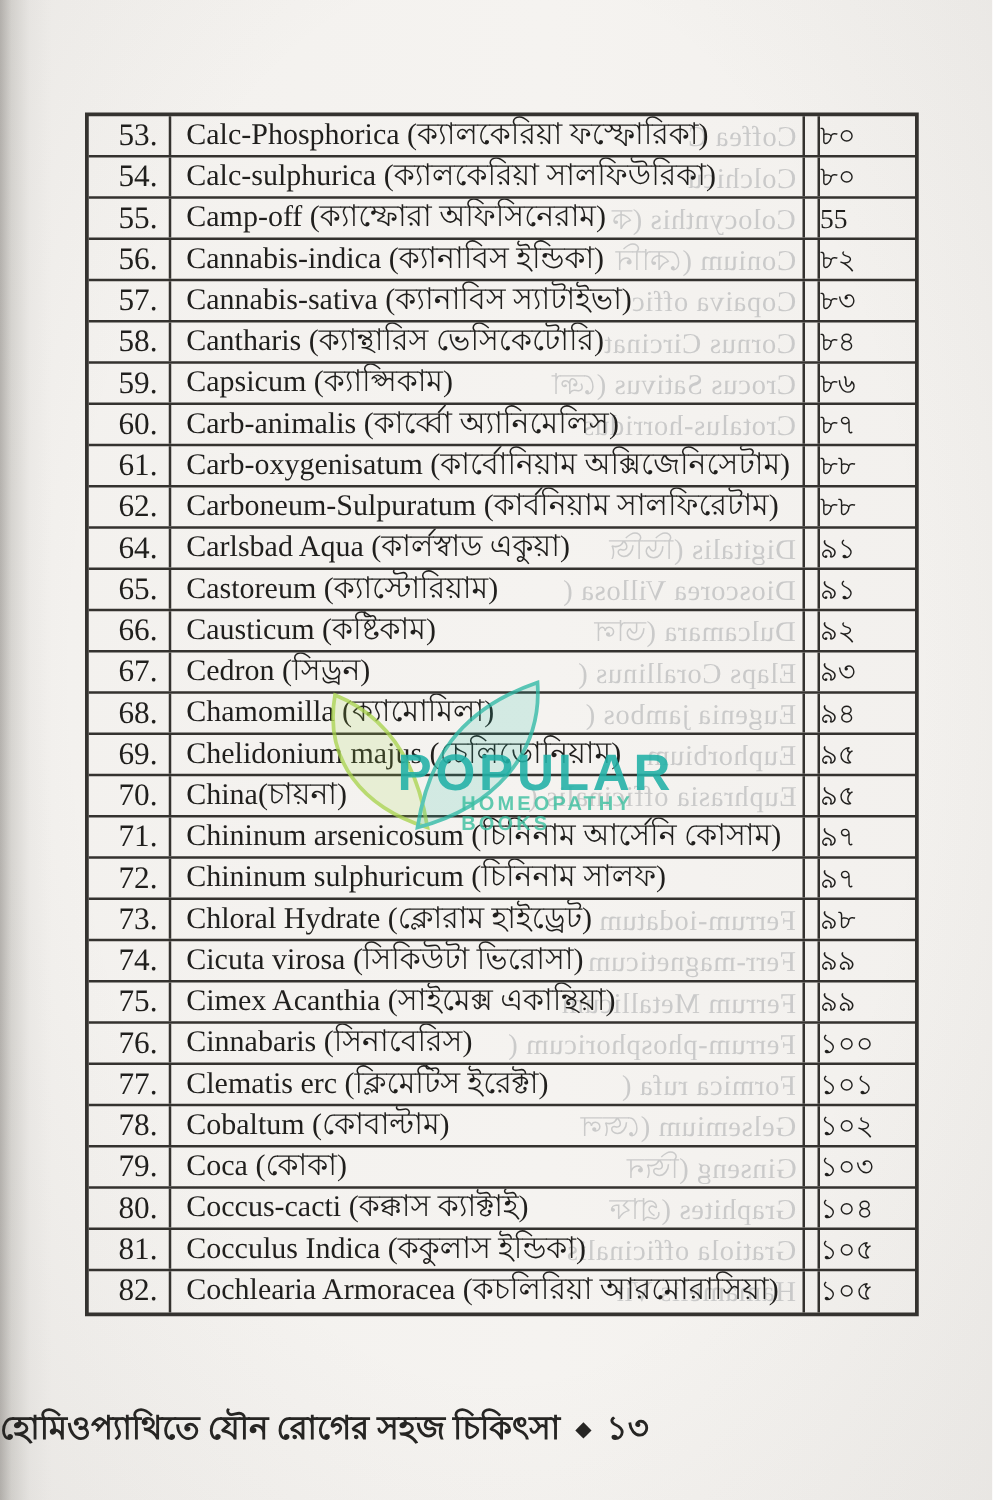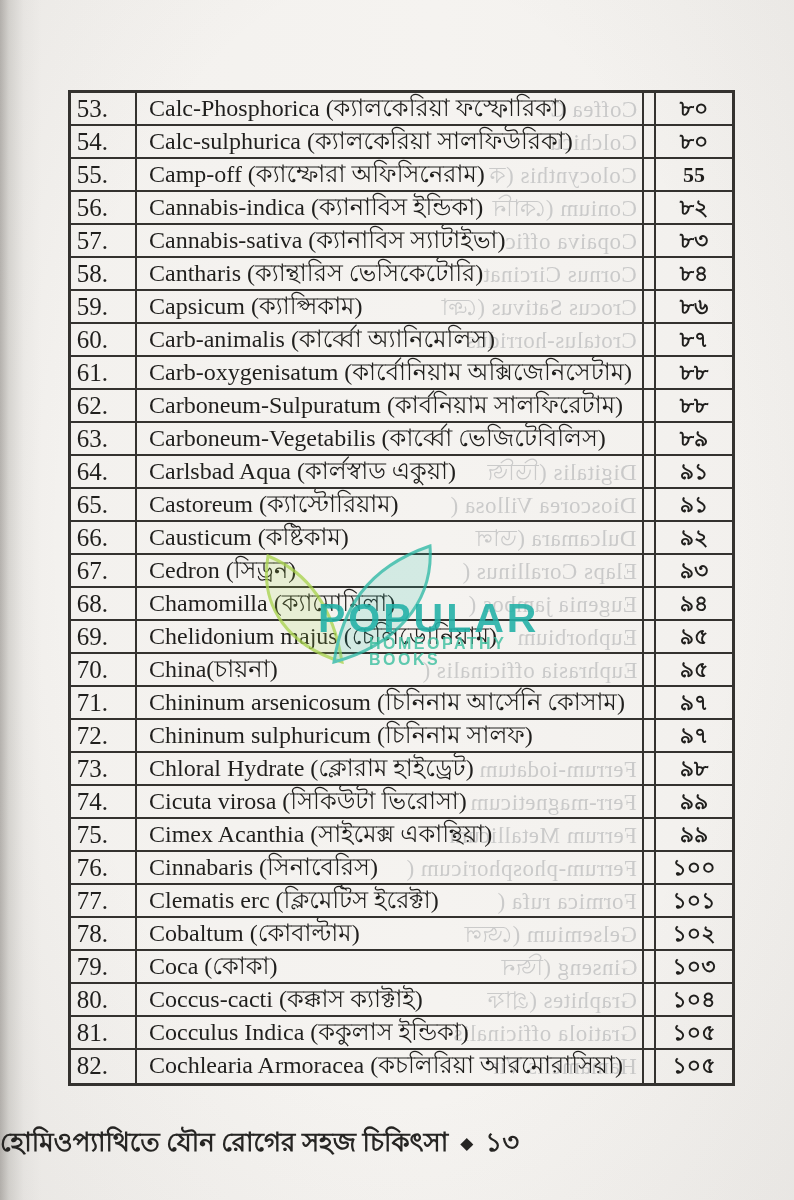--- a/index.html
+++ b/index.html
@@ -12,25 +12,25 @@
   .vignette{position:absolute;inset:0;pointer-events:none;
     background:radial-gradient(ellipse at 50% 45%, rgba(255,255,255,0) 60%, rgba(120,115,110,0.08) 100%);}
   
   .toc{
     position:absolute;left:68px;top:90px;width:667px;
     border:3px solid #34322f;background:transparent;box-sizing:border-box;
   }
   .row{display:grid;grid-template-columns:66px 1fr 10px 78px;height:33px;border-bottom:2px solid #34322f;box-sizing:border-box;}
   .row:last-child{border-bottom:none;}
   .cell{box-sizing:border-box;line-height:31px;white-space:nowrap;overflow:hidden;}
-  .c-no{border-right:2px solid #34322f;text-align:right;padding-right:27px;font-size:25px;font-family:Liberation Serif, serif;}
+  .c-no{border-right:2px solid #34322f;text-align:right;padding-right:9px;font-size:25px;font-family:Liberation Serif, serif;}
   .c-name{border-right:2px solid #34322f;padding-left:12px;position:relative;font-size:24px;}
   .c-name .label{position:relative;z-index:2;}
   .c-gap{}
-  .c-pg{border-left:2px solid #34322f;text-align:center;font-size:22px;font-weight:bold;}
+  .c-pg{border-left:2px solid #34322f;text-align:left;font-size:22px;}
   .ghost{
     position:absolute;right:5px;top:1px;z-index:1;
     transform:scaleX(-1);color:#8d9094;opacity:.40;
     font-size:23px;line-height:31px;letter-spacing:.5px;white-space:nowrap;
   }
   
   .watermark{position:absolute;left:252px;top:540px;width:320px;height:130px;z-index:5;pointer-events:none;}
   .watermark svg{position:absolute;left:2px;top:2px;opacity:.78;}
   .wm1{position:absolute;left:66px;top:58px;
     font-family:"Liberation Sans","DejaVu Sans",sans-serif;
@@ -104,26 +104,20 @@
         <div class="cell c-gap"></div>
         <div class="cell c-pg">৮৮</div>
       </div>
       <div class="row">
         <div class="cell c-no">62.</div>
         <div class="cell c-name"><span class="ghost"></span><span class="label">Carboneum-Sulpuratum (কার্বনিয়াম সালফিরেটাম)</span></div>
         <div class="cell c-gap"></div>
         <div class="cell c-pg">৮৮</div>
       </div>
       <div class="row">
-        <div class="cell c-no">63.</div>
-        <div class="cell c-name"><span class="ghost"></span><span class="label">Carboneum-Vegetabilis (কার্ব্বো ভেজিটেবিলিস)</span></div>
-        <div class="cell c-gap"></div>
-        <div class="cell c-pg">৮৯</div>
-      </div>
-      <div class="row">
         <div class="cell c-no">64.</div>
         <div class="cell c-name"><span class="ghost">Digitalis (ডিজি</span><span class="label">Carlsbad Aqua (কার্লস্বাড একুয়া)</span></div>
         <div class="cell c-gap"></div>
         <div class="cell c-pg">৯১</div>
       </div>
       <div class="row">
         <div class="cell c-no">65.</div>
         <div class="cell c-name"><span class="ghost">Dioscorea Villosa (</span><span class="label">Castoreum (ক্যাস্টোরিয়াম)</span></div>
         <div class="cell c-gap"></div>
         <div class="cell c-pg">৯১</div>

